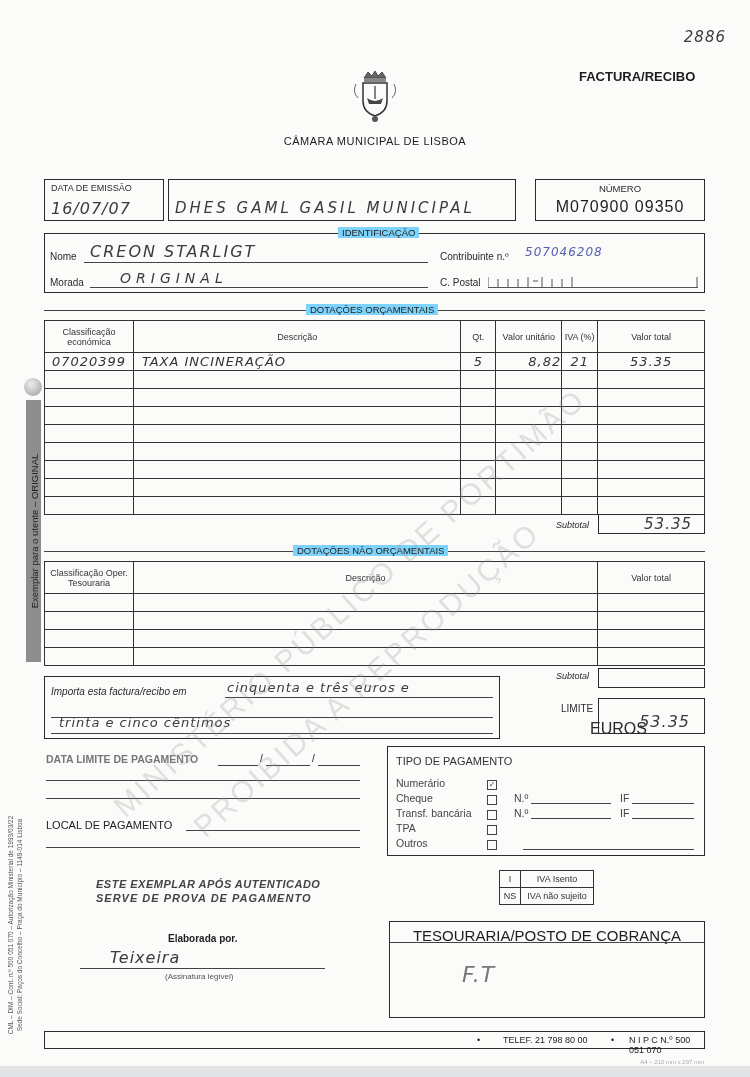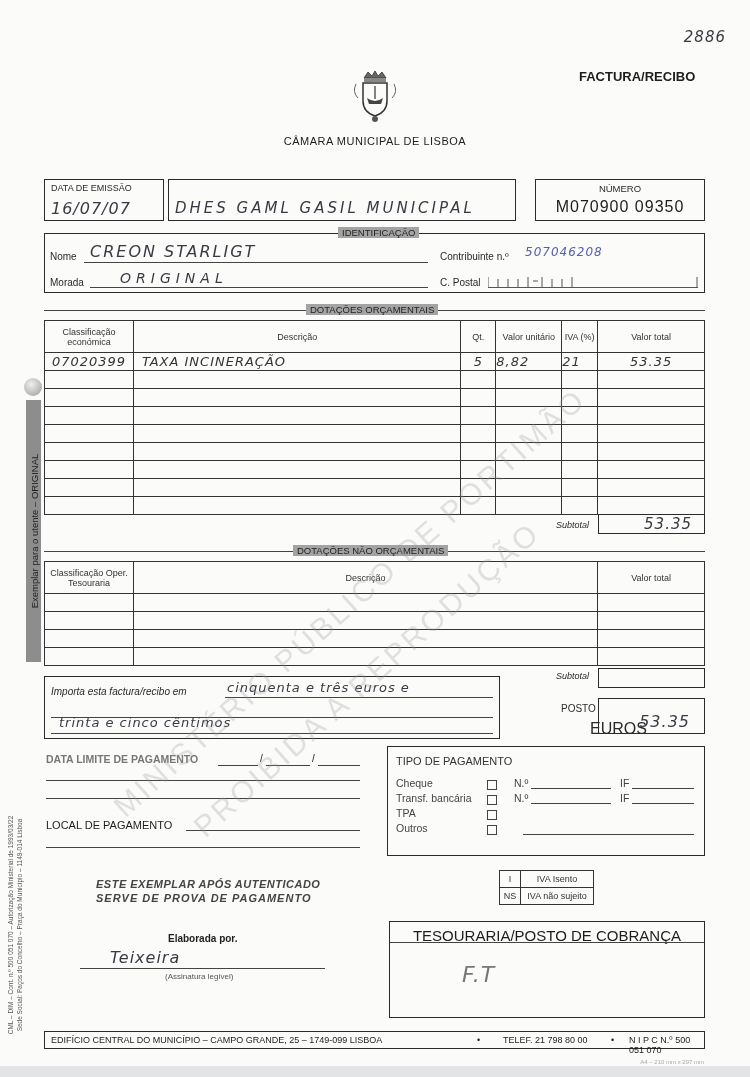--- a/index.html
+++ b/index.html
@@ -7,21 +7,21 @@
     width: 750px; height: 1077px; position: relative; overflow: hidden;
     background: #fbfbfa;
     font-family: "Liberation Sans", sans-serif;
     color: #1d1d1d;
   }
   .abs { position: absolute; }
   .hand { font-family: "DejaVu Sans", sans-serif; font-style: italic; color: #3a3a44; letter-spacing: 1px; }
   .box { position: absolute; border: 1.5px solid #2a2a2a; box-sizing: border-box; }
   .lbl { position: absolute; font-size: 9.5px; color: #2a2a2a; }
   .rule { position: absolute; border-top: 1px solid #444; height: 0; }
-  .sect-title { position: absolute; font-size: 9.5px; background: #a3a3a3; padding: 0 4px; color: #222; }
+  .sect-title { position: absolute; font-size: 9.5px; background: #7dd3fc; padding: 0 4px; color: #222; }
   table.grid { border-collapse: collapse; position: absolute; }
   table.grid td, table.grid th { border: 1px solid #333; padding: 0; font-weight: normal; font-size: 9px; text-align: center; color: #333; }
   .bold { font-weight: bold; }
   .chk { display: inline-block; width: 8px; height: 8px; border: 1px solid #444; vertical-align: middle; font-size: 8px; line-height: 8px; text-align: center; }
   .wm { position: absolute; font-size: 30px; color: rgba(150,150,150,0.28); letter-spacing: 3px; transform-origin: left bottom; white-space: nowrap; font-family: "Liberation Sans", sans-serif; }
   .strip { position: absolute; left: 26px; top: 400px; width: 15px; height: 262px; background: #8d8d8d; }
   .strip span { position: absolute; left: 50%; top: 50%; transform: translate(-50%,-50%) rotate(-90deg); white-space: nowrap; font-size: 9.5px; color: #222; }
   .side-note { position: absolute; left: 3px; top: 800px; width: 24px; height: 250px; }
   .side-note span { position: absolute; left: 50%; top: 50%; transform: translate(-50%,-50%) rotate(-90deg); white-space: nowrap; font-size: 6.5px; color: #555; line-height: 9px; text-align: center; }
   .hole { position: absolute; width: 18px; height: 18px; border-radius: 50%; background: radial-gradient(circle at 40% 35%, #eee, #9a9a9a); }
@@ -116,22 +116,22 @@
     <th>Valor unitário</th>
     <th>IVA (%)</th>
     <th>Valor total</th>
   </tr>
     </thead>
   <tbody id="budget-body">
       <tr style="height: 18px;">
         <td class="hand" style="font-size: 13px; text-align: center;">07020399</td>
         <td class="hand" style="font-size: 13px; text-align: left; padding-left: 8px;">TAXA INCINERAÇÃO</td>
         <td class="hand" style="font-size: 13px; text-align: center;">5</td>
-        <td class="hand" style="font-size: 13px; text-align: left; font-style: italic;">8,82</td>
-        <td class="hand" style="font-size: 13px; text-align: left;">21</td>
+        <td class="hand" style="font-size: 13px; text-align: right; font-style: italic;">8,82</td>
+        <td class="hand" style="font-size: 13px; text-align: center;">21</td>
         <td class="hand" style="font-size: 13px; text-align: center;">53.35</td>
       </tr>
       <tr style="height: 18px;">
         <td class="hand" style="font-size: 13px; text-align: center;"></td>
         <td class="hand" style="font-size: 13px; text-align: left; padding-left: 8px;"></td>
         <td class="hand" style="font-size: 13px; text-align: center;"></td>
         <td class="hand" style="font-size: 13px; text-align: center;"></td>
         <td class="hand" style="font-size: 13px; text-align: center;"></td>
         <td class="hand" style="font-size: 13px; text-align: center;"></td>
       </tr>
@@ -243,21 +243,21 @@
 
 <div class="box" style="left:44px;top:676px;width:456px;height:63px;border-width:1px;">
   <div class="lbl" style="left:6px;top:9px;font-style:italic;font-size:10px;">Importa esta factura/recibo em</div>
   <div class="rule" style="left:180px;top:20px;width:268px;"></div>
   <div class="abs hand" style="left:182px;top:3px;font-size:13px;">cinquenta e três euros e</div>
   <div class="rule" style="left:6px;top:40px;width:442px;"></div>
   <div class="rule" style="left:6px;top:56px;width:442px;"></div>
   <div class="abs hand" style="left:14px;top:38px;font-size:13px;">trinta e cinco cêntimos</div>
 </div>
 
-<div class="lbl" style="left:561px;top:703px;font-size:10px;">POSTO</div>
+<div class="lbl" style="left:561px;top:703px;font-size:10px;">LIMITE</div>
 <div class="lbl" style="left:590px;top:720px;font-size:16px;">EUROS</div>
 <div class="box" style="left:598px;top:698px;width:107px;height:36px;border-width:1px;">
   <div class="abs hand" style="right:14px;top:13px;font-size:16px;">53.35</div>
 </div>
 
 <div class="abs bold" style="left:46px;top:753px;font-size:10.5px;color:#777;">DATA LIMITE DE PAGAMENTO</div>
 <div class="abs" style="left:218px;top:756px;width:142px;height:10px;">
   <div class="rule" style="left:0;top:9px;width:40px;"></div>
   <span class="abs" style="left:42px;top:-3px;font-size:10px;">/</span>
   <div class="rule" style="left:48px;top:9px;width:44px;"></div>
@@ -266,20 +266,21 @@
 </div>
 <div class="rule" style="left:46px;top:780px;width:314px;"></div>
 <div class="rule" style="left:46px;top:798px;width:314px;"></div>
 <div class="abs" style="left:46px;top:819px;font-size:11px;">LOCAL DE PAGAMENTO</div>
 <div class="rule" style="left:186px;top:830px;width:174px;"></div>
 <div class="rule" style="left:46px;top:847px;width:314px;"></div>
 
 <div class="box" style="left:387px;top:746px;width:318px;height:110px;border-width:1px;">
   <div class="abs" style="left:8px;top:8px;font-size:11px;color:#333;">TIPO DE PAGAMENTO</div>
   <div id="pay-options" class="abs" style="left:8px;top:30px;width:300px;">
+      <div style="position: relative; height: 15px; font-size: 10.5px; color: rgb(68, 68, 68);"><span>Numerário</span><span class="chk" style="position: absolute; left: 91px; top: 3px;">✓</span></div>
       <div style="position: relative; height: 15px; font-size: 10.5px; color: rgb(68, 68, 68);"><span>Cheque</span><span class="chk" style="position: absolute; left: 91px; top: 3px;"></span><span style="position: absolute; left: 118px; top: 0px;">N.º</span><div class="rule" style="left: 135px; top: 11px; width: 80px;"></div><span style="position: absolute; left: 224px; top: 0px;">IF</span><div class="rule" style="left: 236px; top: 11px; width: 62px;"></div></div>
       <div style="position: relative; height: 15px; font-size: 10.5px; color: rgb(68, 68, 68);"><span>Transf. bancária</span><span class="chk" style="position: absolute; left: 91px; top: 3px;"></span><span style="position: absolute; left: 118px; top: 0px;">N.º</span><div class="rule" style="left: 135px; top: 11px; width: 80px;"></div><span style="position: absolute; left: 224px; top: 0px;">IF</span><div class="rule" style="left: 236px; top: 11px; width: 62px;"></div></div>
       <div style="position: relative; height: 15px; font-size: 10.5px; color: rgb(68, 68, 68);"><span>TPA</span><span class="chk" style="position: absolute; left: 91px; top: 3px;"></span></div>
       <div style="position: relative; height: 15px; font-size: 10.5px; color: rgb(68, 68, 68);"><span>Outros</span><span class="chk" style="position: absolute; left: 91px; top: 3px;"></span><div class="rule" style="left: 127px; top: 12px; width: 171px;"></div></div>
     </div>
 </div>
 
 <table class="grid" style="left:499px;top:870px;">
   <tbody>
       <tr style="height:17px;">
@@ -301,21 +302,20 @@
 <div class="rule" style="left:80px;top:968px;width:245px;"></div>
 <div class="abs" style="left:165px;top:972px;font-size:8px;color:#555;">(Assinatura legível)</div>
 
 <div class="box" style="left:389px;top:921px;width:316px;height:97px;border-width:1px;">
   <div class="abs" style="left:0;width:100%;text-align:center;top:5px;font-size:15px;">TESOURARIA/POSTO DE COBRANÇA</div>
   <div class="rule" style="left:0;top:20px;width:314px;"></div>
   <div class="abs hand" style="left:72px;top:40px;font-size:22px;color:#777;">F.T</div>
 </div>
 
 <div class="box" style="left:44px;top:1031px;width:661px;height:18px;border-width:1px;">
-  <span class="abs" style="left:6px;top:3px;font-size:9px;">EDIFÍCIO CENTRAL DO MUNICÍPIO – CAMPO GRANDE, 25 – 1749-099 LISBOA</span>
   <span class="abs" style="left:432px;top:3px;font-size:9px;">•</span>
   <span class="abs" style="left:458px;top:3px;font-size:9px;">TELEF. 21 798 80 00</span>
   <span class="abs" style="left:566px;top:3px;font-size:9px;">•</span>
   <span class="abs" style="left:584px;top:3px;font-size:9px;">N I P C N.º 500 051 070</span>
 </div>
 <div class="abs" style="right:46px;top:1059px;font-size:6px;color:#aaa;">A4 – 210 mm x 297 mm</div>
 <div class="abs" style="left:0;top:1066px;width:750px;height:11px;background:#e2e4e6;"></div>
 
 <div class="wm" style="left:130px;top:790px;transform:rotate(-42deg);">MINISTÉRIO PÚBLICO DE PORTIMÃO</div>
 <div class="wm" style="left:210px;top:810px;transform:rotate(-42deg);">PROIBIDA A REPRODUÇÃO</div>

